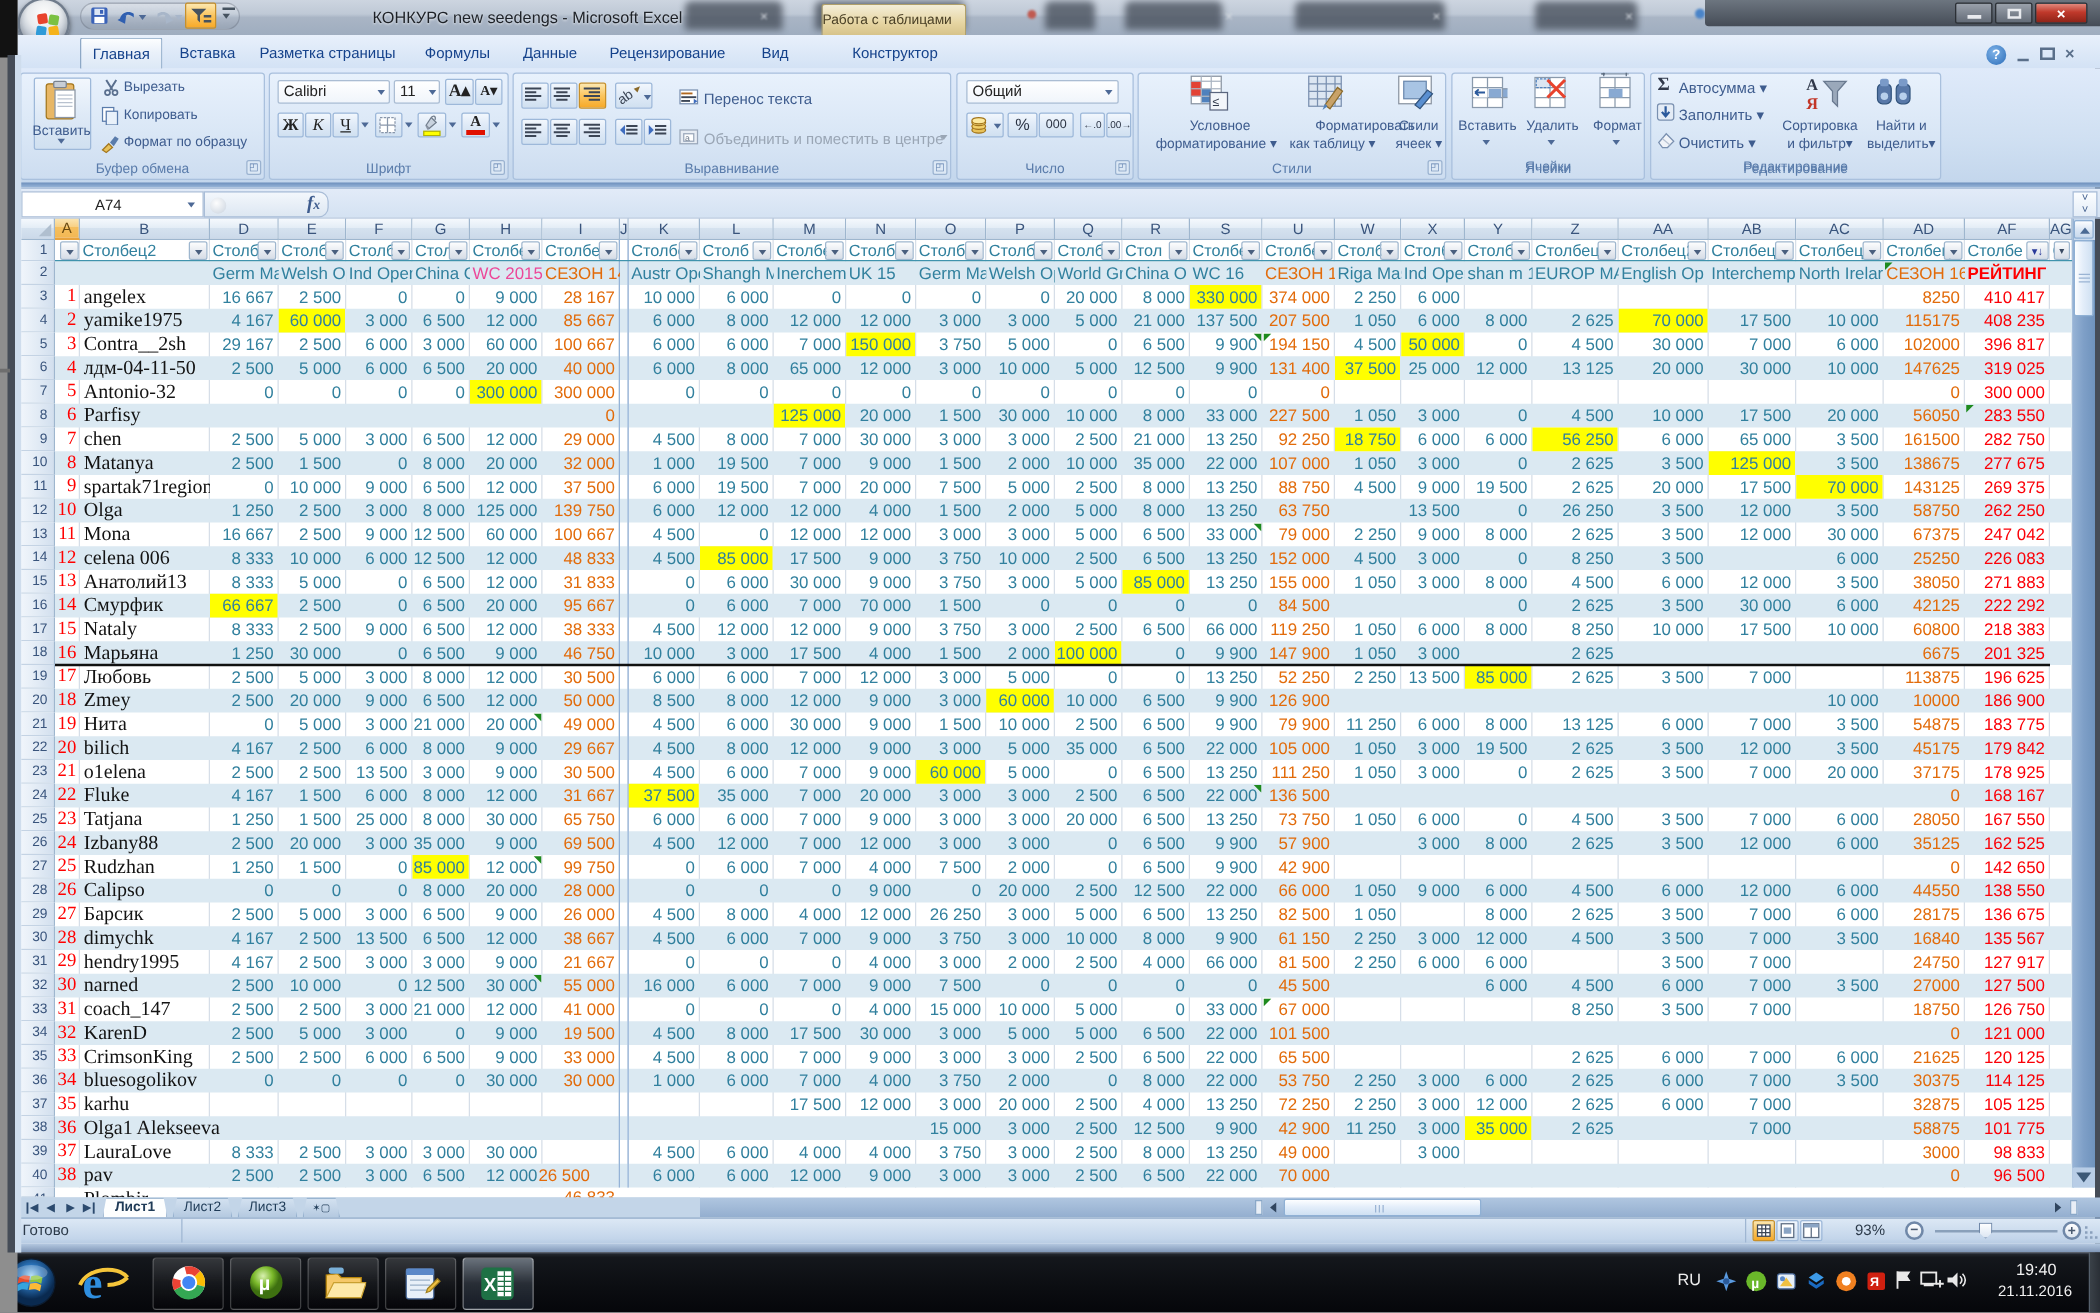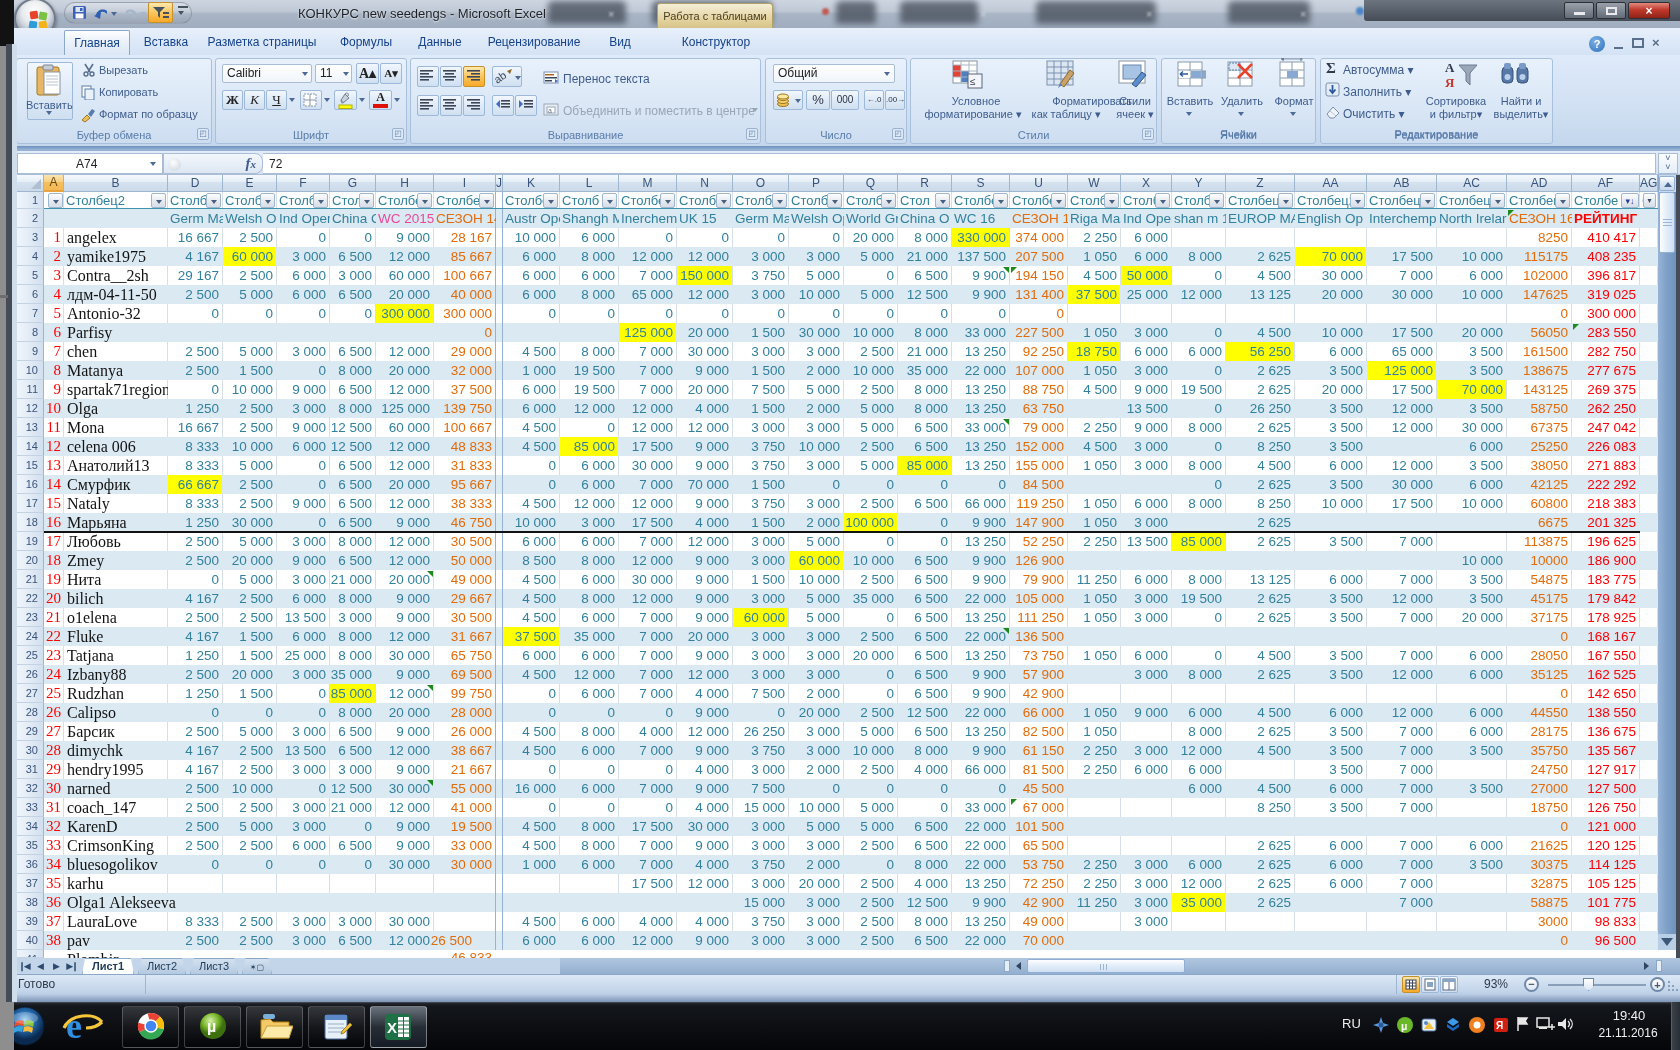--- a/index.html
+++ b/index.html
@@ -5,21 +5,21 @@
 html,body{width:1680px;height:1050px;overflow:hidden;background:#fff;font-family:"Liberation Sans",sans-serif;}
 .abs{position:absolute}
 #titlebar{left:0;top:0;width:1680px;height:28px;background:linear-gradient(#cdd5e0 0%,#bfc9d6 40%,#a9b5c5 50%,#9fadbf 100%);}
 .blob{position:absolute;top:1px;height:23px;background:#4a525e;border-radius:5px 5px 0 0;filter:blur(3px);opacity:.8}
 .blobx{position:absolute;top:8px;color:#d8dce2;font-size:11px;filter:blur(1px)}
 #winbtns{position:absolute;left:1364px;top:0;width:316px;height:21px;background:linear-gradient(#6c757f,#454c57);border-radius:0 0 0 3px}
 .wb{position:absolute;top:2px;width:30px;height:17px;border:1px solid #2c3036;border-radius:2px;background:linear-gradient(#8d949d,#5a6068);}
 #ofc{position:absolute;left:14px;top:-2px;width:42px;height:41px;border-radius:50%;background:radial-gradient(circle at 50% 30%,#fdfdfc 0%,#e8ebee 40%,#c2cad4 62%,#97a2b1 100%);box-shadow:0 2px 4px rgba(0,0,0,.5),inset 0 -2px 4px rgba(0,0,0,.18);border:2px solid #707c8c}
 #qat{position:absolute;left:64px;top:2px;width:128px;height:22px;background:linear-gradient(rgba(255,255,255,.30),rgba(255,255,255,.06) 50%,rgba(0,0,0,.06));border-radius:11px;border:1px solid rgba(110,120,135,.45)}
 #title{position:absolute;left:212px;top:6px;width:420px;text-align:center;font-size:13px;color:#1d2127;text-shadow:0 1px 2px rgba(255,255,255,.8);white-space:nowrap}
-#ctxtab{position:absolute;left:657px;top:3px;width:116px;height:25px;background:linear-gradient(#f4eed8,#e6d5a2 60%,#d6c38a);border:1px solid #b0a06a;border-bottom:none;border-radius:3px 3px 0 0;font-size:11px;color:#4a4026;text-align:center;line-height:25px}
+#ctxtab{position:absolute;left:657px;top:3px;width:116px;height:25px;background:linear-gradient(#f4eed8,#e6d5a2 60%,#d6c38a);border:1px solid #b0a06a;border-bottom:none;border-radius:3px 3px 0 0;font-size:11px;color:#4a4026;text-align:left;line-height:25px}
 #tabrow{left:0;top:28px;width:1680px;height:27px;background:linear-gradient(#e8f0fb,#d3e2f5);}
 .rtab{position:absolute;top:2px;height:25px;font-size:12px;color:#15428b;text-align:center;line-height:24px}
 #tab-active{background:linear-gradient(#fdfeff,#eaf1fa 45%,#dce8f6);border:1px solid #8da8c6;border-bottom:none;border-radius:2px 2px 0 0;color:#15428b;}
 #ribbon{left:0;top:55px;width:1680px;height:92px;background:linear-gradient(#dfeafa,#d0e0f2 60%,#c3d6ec);}
 #ribbonedge{left:0;top:146px;width:1680px;height:4px;background:linear-gradient(#6d8fbc,#9ab7da)}
 .grp{position:absolute;top:58px;height:86px;border:1px solid #a9c0dd;border-radius:3px;background:linear-gradient(#e8f1fc,#dae7f6 55%,#cdddf0)}
 .grplbl{position:absolute;bottom:2px;left:0;right:0;text-align:center;font-size:11px;color:#5a7cab}
 .dlg{position:absolute;right:2px;bottom:3px;width:12px;height:12px;border:1px solid #9ab2d0;border-radius:2px;background:#dce8f5;font-size:8px;color:#5a7cab;line-height:10px;text-align:center}
 .rbtxt{position:absolute;font-size:11px;color:#3e5c8e;white-space:nowrap}
 .gr{color:#9aa6b5}
@@ -413,21 +413,20 @@
   </div>
 <div class="abs" style="left:1632px;top:38px;width:12px;height:10px;border:2px solid #5a6f8a"></div>
 <div class="abs" style="left:1652px;top:36px;width:14px;height:14px;color:#5a6f8a;font-size:13px;font-weight:bold;line-height:14px">×</div>
 <div class="abs" id="fbar">
     <div id="nbox"><span style="padding-left:58px">A74</span></div>
     <div class="cardn" style="left:150px;top:11px"></div>
     <div id="fxzone">
       <div style="position:absolute;left:4px;top:4px;width:13px;height:13px;border-radius:50%;background:radial-gradient(circle at 40% 35%,#fdfdfd,#c8d2de)"></div>
       <div style="position:absolute;right:6px;top:1px;font-family:'Liberation Serif';font-style:italic;font-weight:bold;font-size:15px;color:#3e5c8e">f<span style="font-size:11px">x</span></div>
     </div>
-    <div id="fxin">72</div>
     <div id="fchev">˅<br>˅</div>
   </div>
 <div class="abs" style="left:17px;top:192px;width:1641px;height:766px;background:#fff"></div>
 <div class="abs" style="left:63px;top:192px;width:1px;height:758px;background:#d6dee8"></div>
 <div class="abs" style="left:167px;top:192px;width:1px;height:758px;background:#d6dee8"></div>
 <div class="abs" style="left:222px;top:192px;width:1px;height:758px;background:#d6dee8"></div>
 <div class="abs" style="left:276px;top:192px;width:1px;height:758px;background:#d6dee8"></div>
 <div class="abs" style="left:329px;top:192px;width:1px;height:758px;background:#d6dee8"></div>
 <div class="abs" style="left:375px;top:192px;width:1px;height:758px;background:#d6dee8"></div>
 <div class="abs" style="left:433px;top:192px;width:1px;height:758px;background:#d6dee8"></div>
@@ -1275,21 +1274,21 @@
 <div class="cell num" style="left:898px;top:741px;width:54px">8 000</div>
 <div class="cell num" style="left:952px;top:741px;width:58px">9 900</div>
 <div class="cell onum" style="left:1010px;top:741px;width:58px">61 150</div>
 <div class="cell num" style="left:1068px;top:741px;width:53px">2 250</div>
 <div class="cell num" style="left:1121px;top:741px;width:51px">3 000</div>
 <div class="cell num" style="left:1172px;top:741px;width:54px">12 000</div>
 <div class="cell num" style="left:1226px;top:741px;width:69px">4 500</div>
 <div class="cell num" style="left:1295px;top:741px;width:72px">3 500</div>
 <div class="cell num" style="left:1367px;top:741px;width:70px">7 000</div>
 <div class="cell num" style="left:1437px;top:741px;width:70px">3 500</div>
-<div class="cell onum" style="left:1507px;top:741px;width:65px">35750</div>
+<div class="cell onum" style="left:1507px;top:741px;width:65px">16840</div>
 <div class="cell rnum" style="left:1572px;top:741px;width:68px">135 567</div>
 <div class="cell rank" style="left:44px;top:760px;width:20px">29</div>
 <div class="cell name" style="left:64px;top:760px;width:104px">hendry1995</div>
 <div class="cell num" style="left:168px;top:760px;width:55px">4 167</div>
 <div class="cell num" style="left:223px;top:760px;width:54px">2 500</div>
 <div class="cell num" style="left:277px;top:760px;width:53px">3 000</div>
 <div class="cell num" style="left:330px;top:760px;width:46px">3 000</div>
 <div class="cell num" style="left:376px;top:760px;width:58px">9 000</div>
 <div class="cell onum" style="left:434px;top:760px;width:62px">21 667</div>
 <div class="cell num" style="left:503px;top:760px;width:57px">0</div>

